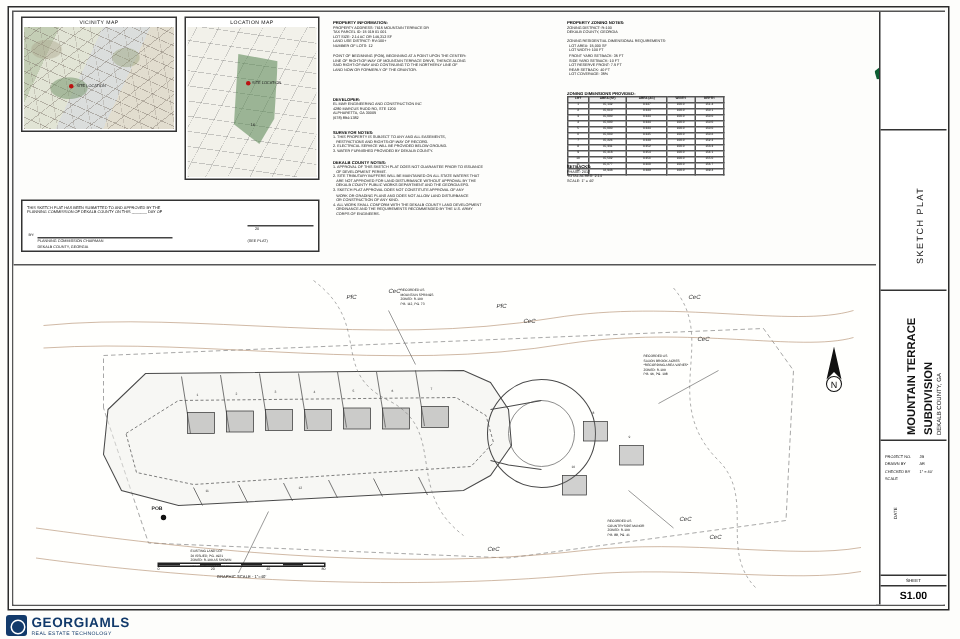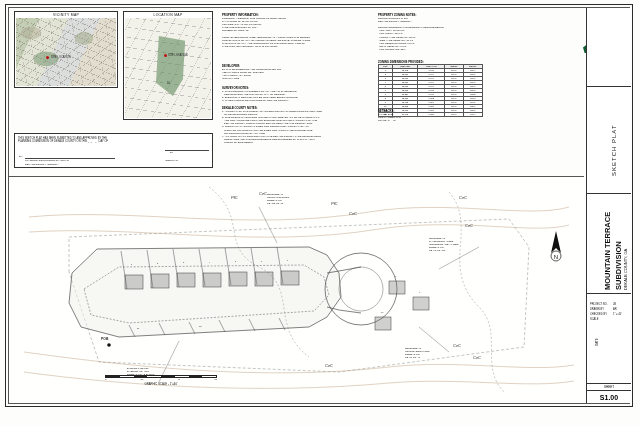--- a/index.html
+++ b/index.html
@@ -624,14 +624,21 @@
       <div style="display:flex; justify-content:space-between; font-size:2.4px;">
         <span>0</span>
         <span>20</span>
         <span>40</span>
         <span>80</span>
       </div>
       <div style="font-size:2.8px; margin-top:1px;">GRAPHIC SCALE - 1"=40'</div>
     </div>
   </div>
 
+  <div class="gamls">
+    <div class="gamls-mark"></div>
+    <div class="gamls-text">
+      <div class="t1">GEORGIAMLS</div>
+      <div class="t2">REAL ESTATE TECHNOLOGY</div>
+    </div>
+  </div>
 
 </div>
 
 </body></html>

